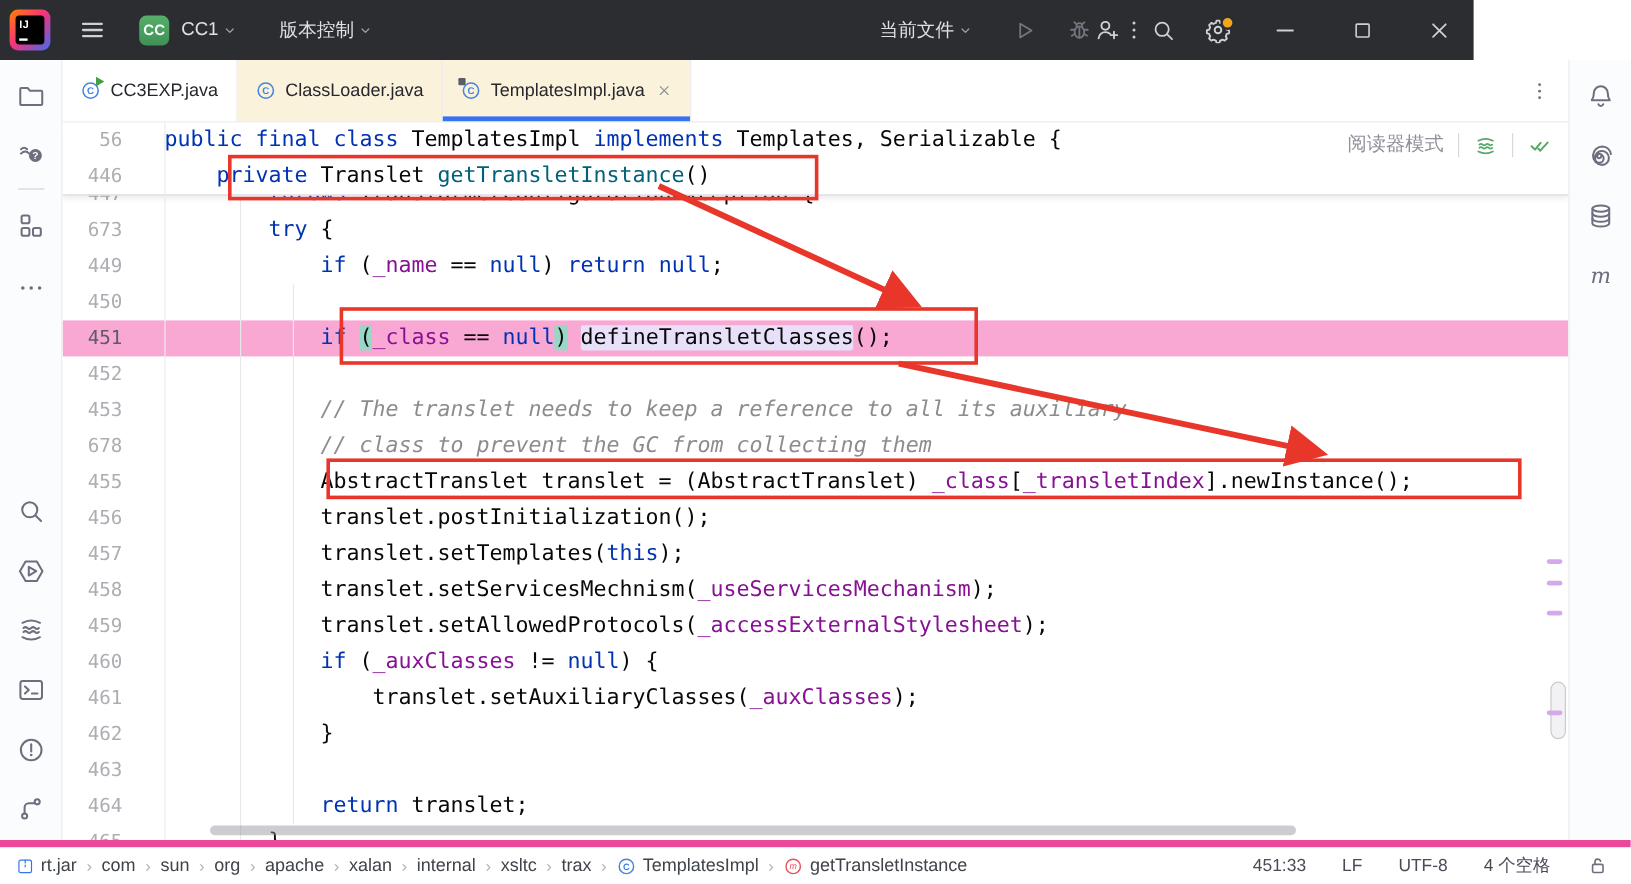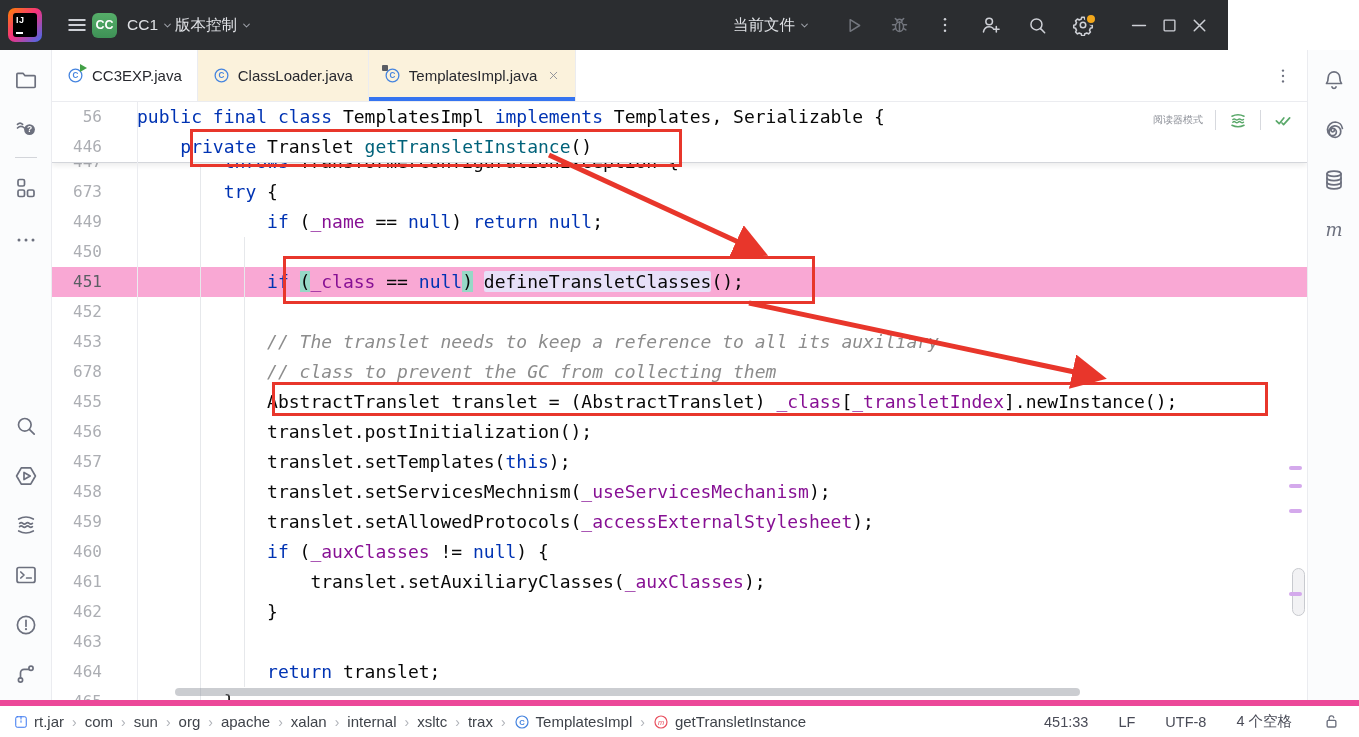--- a/index.html
+++ b/index.html
@@ -19,21 +19,21 @@
 .logo-in::after{content:"";position:absolute;left:3px;bottom:3px;width:7px;height:2px;background:#fff}
 .tb-ic{color:#CED0D6;display:flex;align-items:center;justify-content:center;width:30px;height:30px;border-radius:6px;cursor:default}
 .tb-ic.dim{color:#73767E}
 .tb-text{font-size:15.5px;color:#DFE1E5}
 .badge{width:25px;height:25px;border-radius:6px;background:linear-gradient(180deg,#56AE69,#3E9156);
   color:#fff;font-size:12.5px;font-weight:bold;display:flex;align-items:center;justify-content:center}
 .chev{color:#9DA0A8;margin-left:2px;display:flex}
 .gearwrap{position:relative}
 .gearwrap::after{content:"";position:absolute;top:3px;right:1px;width:8px;height:8px;border-radius:50%;
   background:#F2A71B;border:2px solid #2B2D30}
-.gap20{margin-left:20px}.gap24{}.gap10{margin-left:10px}.gap34{}
+.gap20{margin-left:20px}.gap24{margin-left:24px}.gap10{margin-left:10px}.gap34{margin-left:34px}
 .gap26{margin-left:26px}.gap16{margin-left:16px}
 
 .tabstrip{position:absolute;left:52px;top:50px;width:1255px;height:52px;background:#fff;
   border-bottom:1px solid #EBECF0;display:flex;align-items:stretch;z-index:5}
 .tab{display:flex;align-items:center;gap:8px;padding:0 15px;font-size:15px;color:#27282E;
   border-right:1px solid #EBECF0;position:relative;cursor:default;background:#fff}
 .tab.cream{background:#FBF2DC}
 .tab.active::after{content:"";position:absolute;left:0;right:0;bottom:0;height:4px;background:#3574F0}
 .tabicon{position:relative;width:17px;height:17px;color:#4584DF}
 .tabicon .ovl-run{position:absolute;right:-3px;top:-3px;width:0;height:0;
@@ -58,21 +58,21 @@
 .k{color:#0033B3}.p{color:#080808}.f{color:#871094}
 .c{color:#8C8C8C;font-style:italic}.m{color:#00627A}
 .u{background:#E7E0F8;border-radius:2px}
 .b{background:#96D8C6}
 .scrollbody{position:absolute;left:0;top:45px;right:0}
 .sticky{position:absolute;left:0;top:0;right:0;height:61px;background:#fff;z-index:3;
   border-bottom:1px solid #D4D6DB;box-shadow:0 3px 5px rgba(0,0,0,.07)}
 .gutterline{position:absolute;left:85px;top:0;bottom:0;width:1px;background:#EBECF0;z-index:4}
 .iguide{position:absolute;width:1px;background:#E6E8EB;z-index:2}
 .reader{position:absolute;top:8px;right:14px;display:flex;align-items:center;gap:12px;z-index:4}
-.reader-label{font-size:10px;color:#8E9199}
+.reader-label{font-size:16px;color:#8E9199}
 .vsep{width:1px;height:20px;background:#D7D9DE}
 .greenic{color:#59A869;display:flex}
 .hscroll{position:absolute;left:123px;top:586px;width:905px;height:8px;border-radius:4px;
   background:rgba(140,144,152,.45);z-index:5}
 .vscroll{position:absolute;right:2px;top:466px;width:13px;height:48px;border-radius:7px;
   background:#F2F2F4;border:1px solid #C8CACF;z-index:5}
 .pmark{position:absolute;right:5px;width:13px;height:4px;border-radius:2px;background:#D4A9EC;z-index:5}
 
 .abox{position:absolute;border:3px solid #E8362B;z-index:10;pointer-events:none}
 #arrows{position:absolute;left:0;top:0;z-index:10;pointer-events:none}

